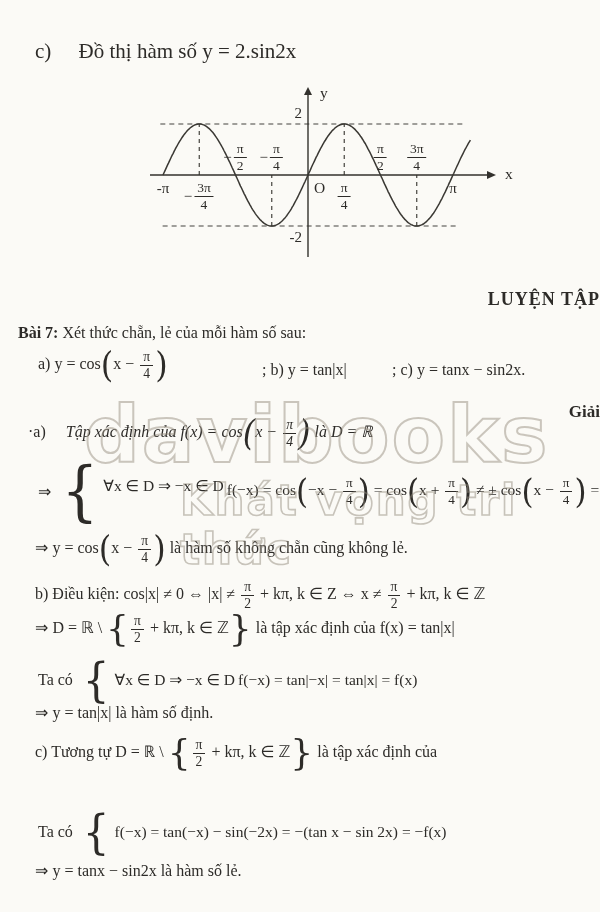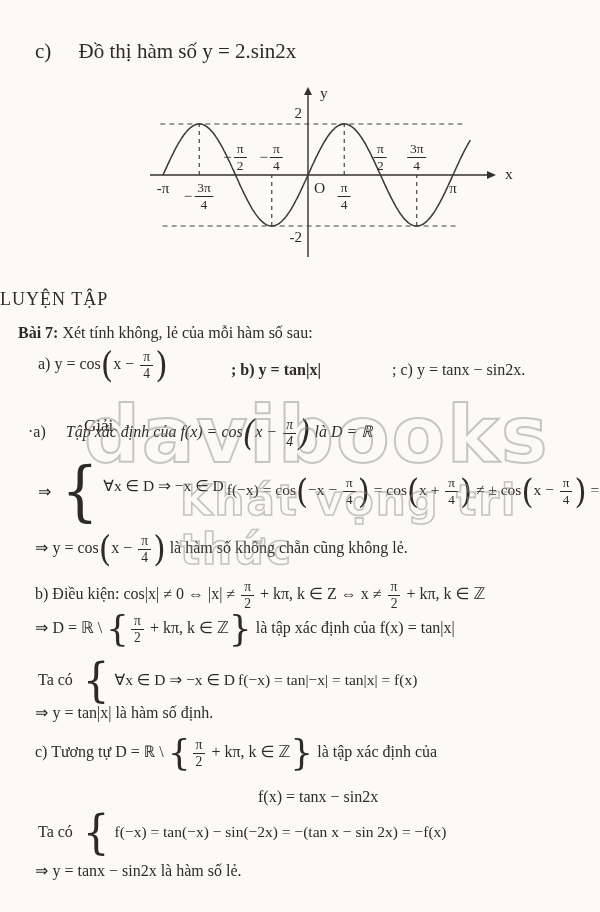--- a/index.html
+++ b/index.html
@@ -31,23 +31,23 @@
   
   .sys{position:absolute;display:flex;align-items:center;font-size:15.5px;white-space:nowrap;}
   .sys .pre{margin-right:10px;font-size:16px;}
   .sys .brace{font-family:"DejaVu Serif",serif;font-weight:300;line-height:.9;
       font-size:58px;transform:scaleY(1.12);margin-right:5px;}
   .sys.small .brace{font-size:42px;}
   .sys .rows{display:flex;gap:3px;}
   .sys .rows > span{line-height:1.3;}
 
   
-  .h-center{left:0;width:100%;text-align:left;font-weight:normal;}
+  .h-center{left:0;width:100%;text-align:right;font-weight:bold;}
   .luyentap{top:289px;font-size:18px;letter-spacing:1px;}
-  .giai{top:416px;font-size:17px;padding-left:84px;box-sizing:border-box;}
+  .giai{top:402px;font-size:17px;padding-left:84px;box-sizing:border-box;}
 
   
   #graph{left:95px;top:85px;width:430px;height:182px;}
   #graph svg{position:absolute;left:0;top:0;}
   .gtick{position:absolute;transform:translateX(-50%);font-size:15px;line-height:1;
          text-align:center;white-space:nowrap;}
   .gtick .fr{font-size:13.5px;margin:0 1px;}
   .gtick .sg{display:inline-block;vertical-align:middle;margin-right:1px;}
   .gtick.below{top:96px;}
   .gtick.above{bottom:94px;}
@@ -115,29 +115,29 @@
       <div class="gy" style="left: 185px; width: 22px; top: 21px;">2</div>
       <div class="gy" style="left: 185px; width: 22px; top: 145px;">-2</div>
       <div class="gax" style="left: 219px; top: 95px;">O</div>
       <div class="gax" style="left: 410px; top: 81px;">x</div>
       <div class="gax" style="left: 225px; top: 0px;">y</div>
     </div>
 
   <div class="abs h-center luyentap">LUYỆN TẬP</div>
 
   <div class="abs mline" style="left:18px;top:323px;">
-    <b>Bài 7:</b><span> Xét tính không, lẻ của mỗi hàm số sau:</span>
+    <b>Bài 7:</b><span> Xét thức chẵn, lẻ của mỗi hàm số sau:</span>
   </div>
 
   <div class="abs" style="left:0;top:350px;width:600px;height:48px;">
     <span class="abs mline" style="left:38px;top:0;">a) y = cos<span class="bp">(</span>x − <span class="fr">
           <span class="nu">π</span>
           <span class="de">4</span>
         </span><span class="bp">)</span></span>
-    <span class="abs mline" style="left:231px;top:10px;font-weight:bold;">;  b) y = tan|x|</span>
+    <span class="abs mline" style="left:262px;top:10px;">;  b) y = tan|x|</span>
     <span class="abs mline" style="left:392px;top:10px;">;  c) y = tanx − sin2x.</span>
   </div>
 
   <div class="abs h-center giai">Giải</div>
 
   <div class="abs mline" style="left:28px;top:418px;">
     <span>·a)</span>
     <span style="margin-left:16px;font-style:italic;">Tập xác định của f(x) = cos<span class="bp">(</span>x − <span class="fr">
           <span class="nu">π</span>
           <span class="de">4</span>
@@ -183,21 +183,20 @@
       <span>∀x ∈ D ⇒ −x ∈ D</span>
       <span>f(−x) = tan|−x| = tan|x| = f(x)</span>
     </span>
   </div>
   <div class="abs mline" style="left:35px;top:703px;">⇒ y = tan|x| là hàm số định.</div>
 
   <div class="abs mline" style="left:35px;top:738px;">c)   Tương tự D = ℝ \ <span class="bc">{</span><span class="fr">
         <span class="nu">π</span>
         <span class="de">2</span>
       </span> + kπ, k ∈ ℤ<span class="bc">}</span> là tập xác định của</div>
-  <div class="abs mline" style="left:258px;top:787px;">f(x) = tanx − sin2x</div>
   <div class="sys small" style="left:38px;top:806px;height:52px;">
     <span class="pre">Ta có</span>
     <span class="brace">{</span>
     <span class="rows">
       <span>f(−x) = tan(−x) − sin(−2x) = −(tan x − sin 2x) = −f(x)</span>
     </span>
   </div>
   <div class="abs mline" style="left:35px;top:861px;">⇒ y = tanx − sin2x là hàm số lẻ.</div>
 
   <div class="wm wm1">davibooks</div>

